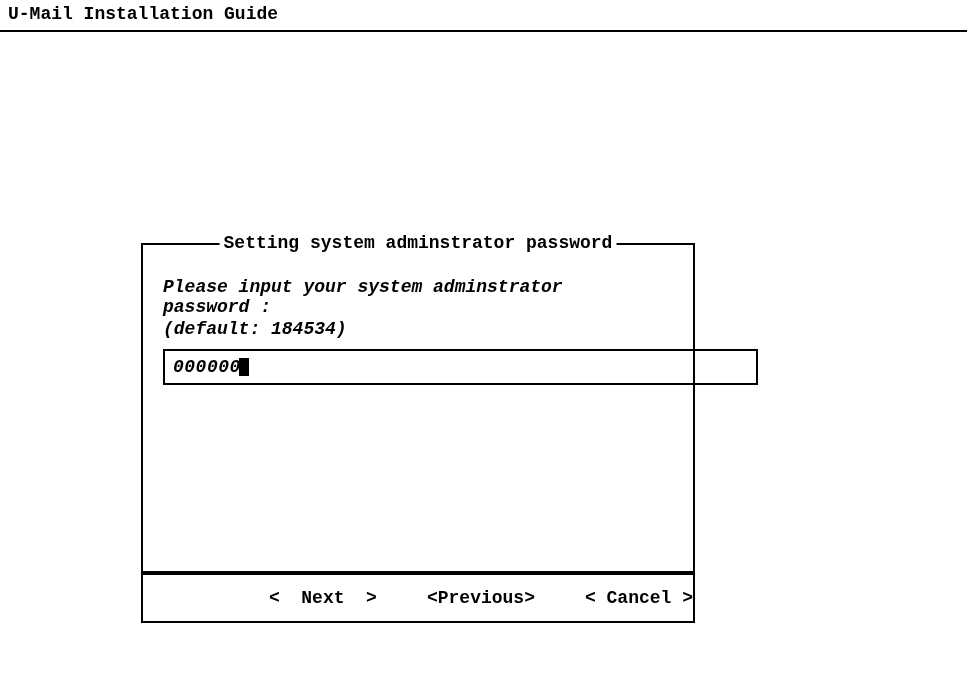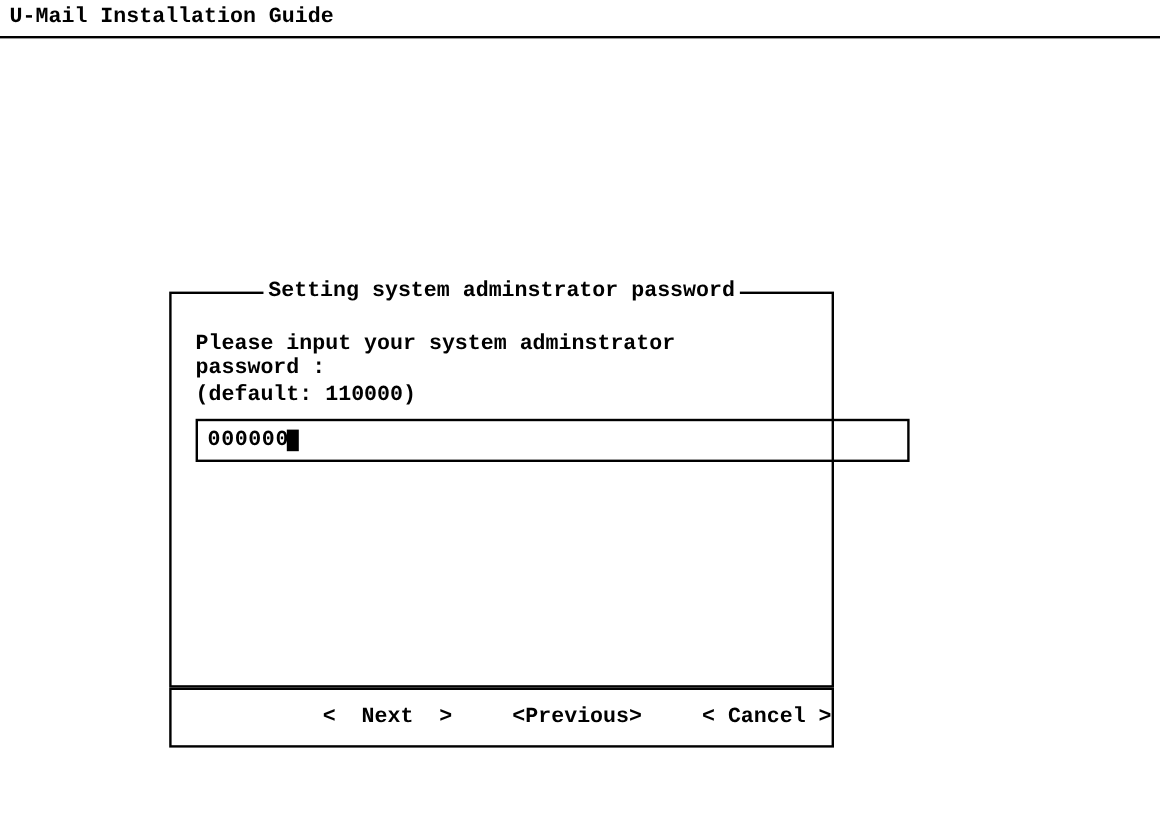--- a/index.html
+++ b/index.html
@@ -36,20 +36,21 @@
       position: absolute;
       top: -12px;
       left: 50%;
       transform: translateX(-50%);
       background: #fff;
       padding: 0 4px;
       white-space: nowrap;
     }
     .dialog-body {
       padding: 32px 37px 20px 20px;
+      font-style: italic;
     }
     .prompt-line1 {
       margin-bottom: 2px;
     }
     .prompt-line2 {
       margin-bottom: 10px;
     }
     .input-box {
       border: 2px solid #000;
       padding: 6px 8px;
@@ -89,21 +90,21 @@
 
 <div class="header">
   <span>U-Mail Installation Guide</span>
 </div>
 
 <div class="dialog-container">
   <div class="dialog-frame">
     <div class="dialog-title">Setting system adminstrator password</div>
     <div class="dialog-body">
       <div class="prompt-line1">Please input your system adminstrator password :</div>
-      <div class="prompt-line2">(default: 110000)</div>
+      <div class="prompt-line2">(default: 184534)</div>
       <div class="input-box">
         <span class="input-value">000000</span>
           <span class="cursor-block"></span>
       </div>
     </div>
   </div>
   <div class="button-bar">
     <span class="btn">&lt;  Next  &gt;</span>
     <span class="btn">&lt;Previous&gt;</span>
     <span class="btn">&lt; Cancel &gt;</span>

